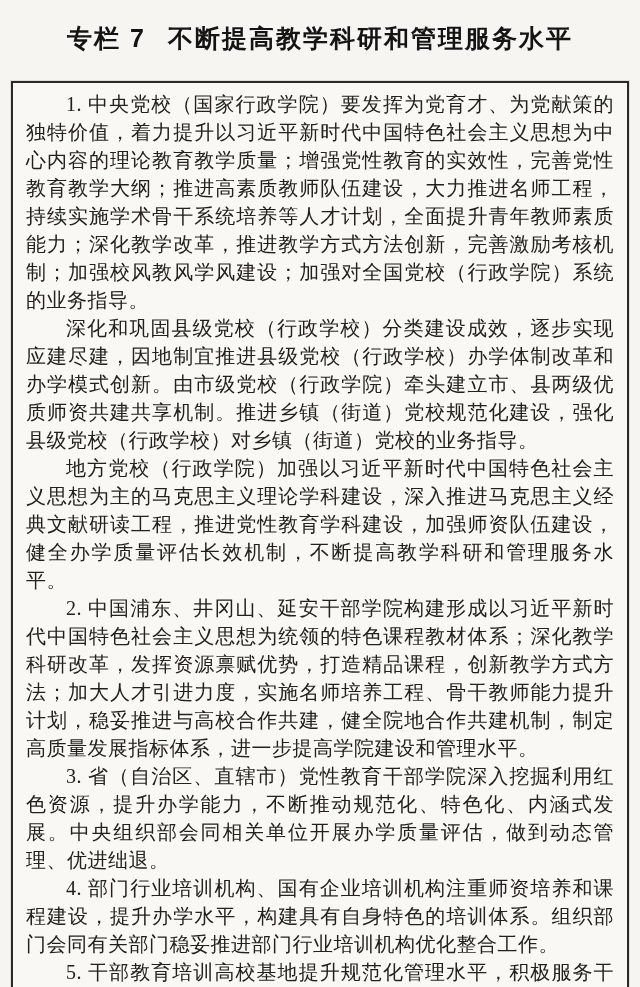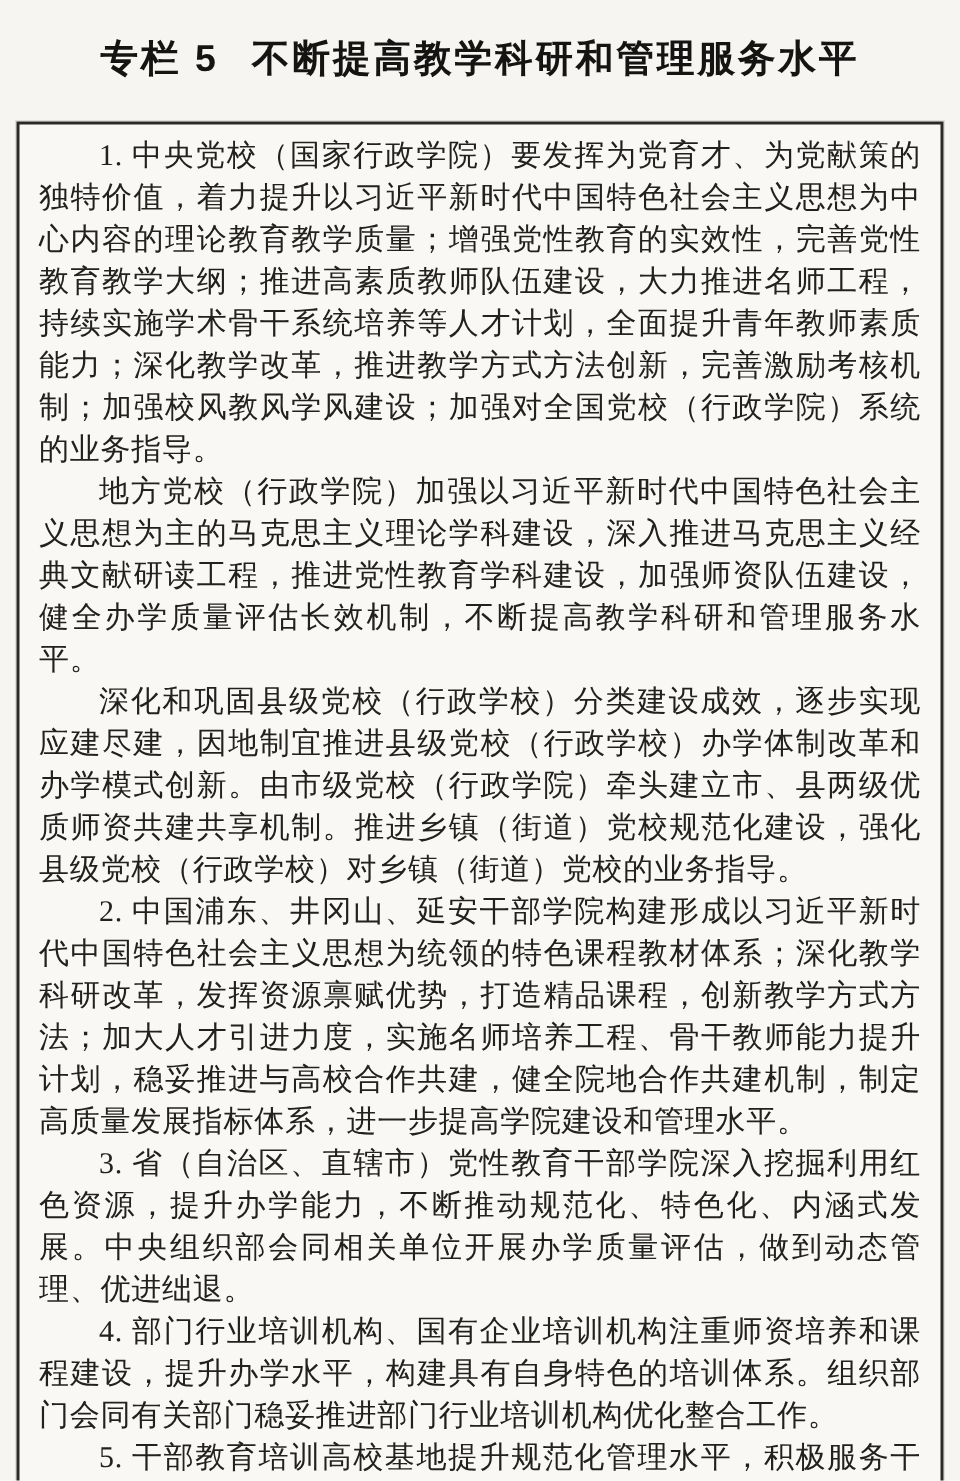--- a/index.html
+++ b/index.html
@@ -51,24 +51,24 @@
     text-align: justify;
     text-justify: inter-ideograph;
     color: #23211e;
   }
 </style>
 </head>
 <body>
 
 <div class="page">
   <h1 class="title">
-    <span class="title-label">专栏 5</span><span class="title-text">不断提高教学科研和管理服务水平</span>
+    <span class="title-label">专栏 7</span><span class="title-text">不断提高教学科研和管理服务水平</span>
   </h1>
   <div class="box">
     <p>1. 中央党校（国家行政学院）要发挥为党育才、为党献策的独特价值，着力提升以习近平新时代中国特色社会主义思想为中心内容的理论教育教学质量；增强党性教育的实效性，完善党性教育教学大纲；推进高素质教师队伍建设，大力推进名师工程，持续实施学术骨干系统培养等人才计划，全面提升青年教师素质能力；深化教学改革，推进教学方式方法创新，完善激励考核机制；加强校风教风学风建设；加强对全国党校（行政学院）系统的业务指导。</p>
+    <p>深化和巩固县级党校（行政学校）分类建设成效，逐步实现应建尽建，因地制宜推进县级党校（行政学校）办学体制改革和办学模式创新。由市级党校（行政学院）牵头建立市、县两级优质师资共建共享机制。推进乡镇（街道）党校规范化建设，强化县级党校（行政学校）对乡镇（街道）党校的业务指导。</p>
     <p>地方党校（行政学院）加强以习近平新时代中国特色社会主义思想为主的马克思主义理论学科建设，深入推进马克思主义经典文献研读工程，推进党性教育学科建设，加强师资队伍建设，健全办学质量评估长效机制，不断提高教学科研和管理服务水平。</p>
-    <p>深化和巩固县级党校（行政学校）分类建设成效，逐步实现应建尽建，因地制宜推进县级党校（行政学校）办学体制改革和办学模式创新。由市级党校（行政学院）牵头建立市、县两级优质师资共建共享机制。推进乡镇（街道）党校规范化建设，强化县级党校（行政学校）对乡镇（街道）党校的业务指导。</p>
     <p>2. 中国浦东、井冈山、延安干部学院构建形成以习近平新时代中国特色社会主义思想为统领的特色课程教材体系；深化教学科研改革，发挥资源禀赋优势，打造精品课程，创新教学方式方法；加大人才引进力度，实施名师培养工程、骨干教师能力提升计划，稳妥推进与高校合作共建，健全院地合作共建机制，制定高质量发展指标体系，进一步提高学院建设和管理水平。</p>
     <p>3. 省（自治区、直辖市）党性教育干部学院深入挖掘利用红色资源，提升办学能力，不断推动规范化、特色化、内涵式发展。中央组织部会同相关单位开展办学质量评估，做到动态管理、优进绌退。</p>
     <p>4. 部门行业培训机构、国有企业培训机构注重师资培养和课程建设，提升办学水平，构建具有自身特色的培训体系。组织部门会同有关部门稳妥推进部门行业培训机构优化整合工作。</p>
     <p>5. 干部教育培训高校基地提升规范化管理水平，积极服务干部教育培训。组织部门会同有关部门开展干部教育培训高校基地办学质量评估，优化干部教育培训高校基地布局。</p>
   </div>
 </div>
 
 </body></html>

